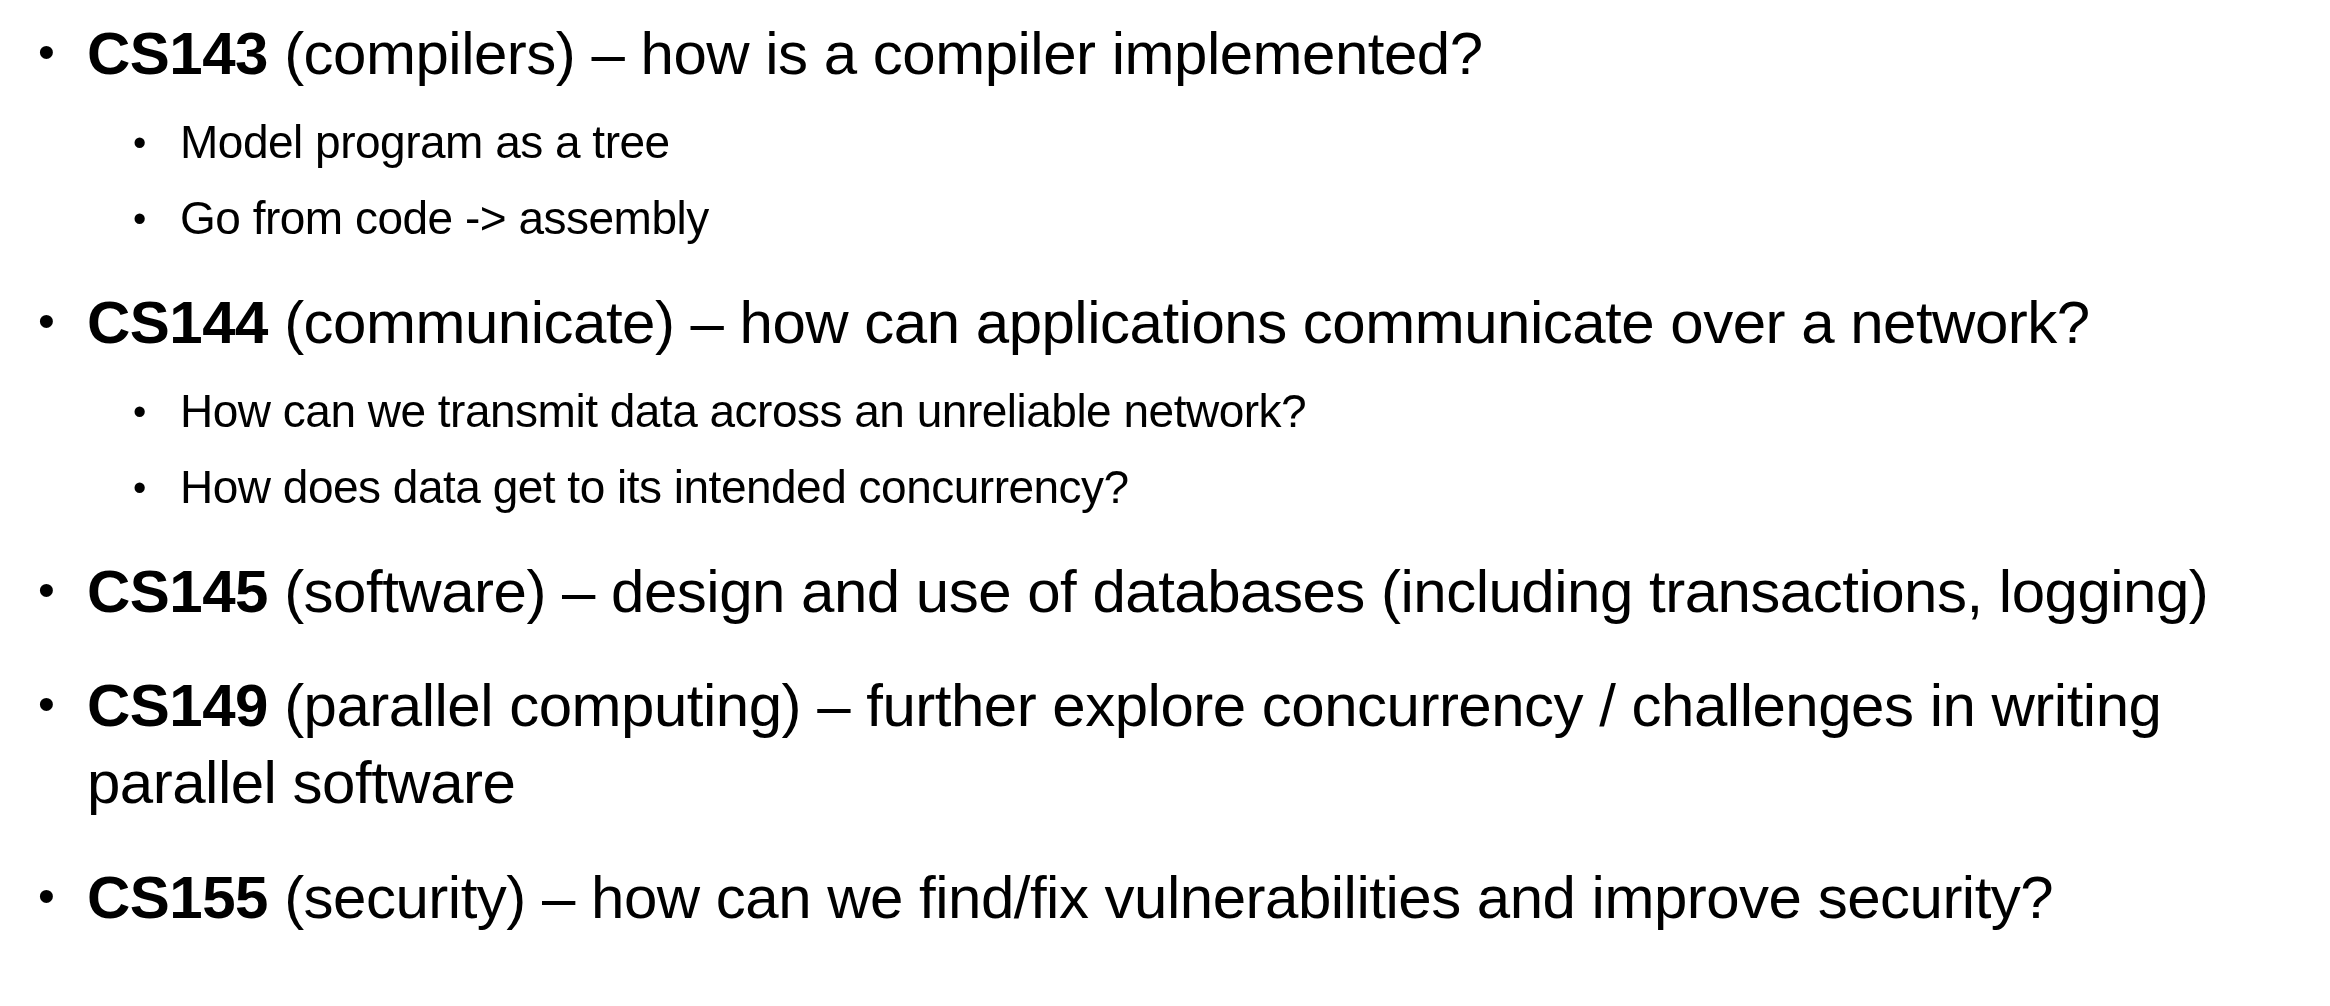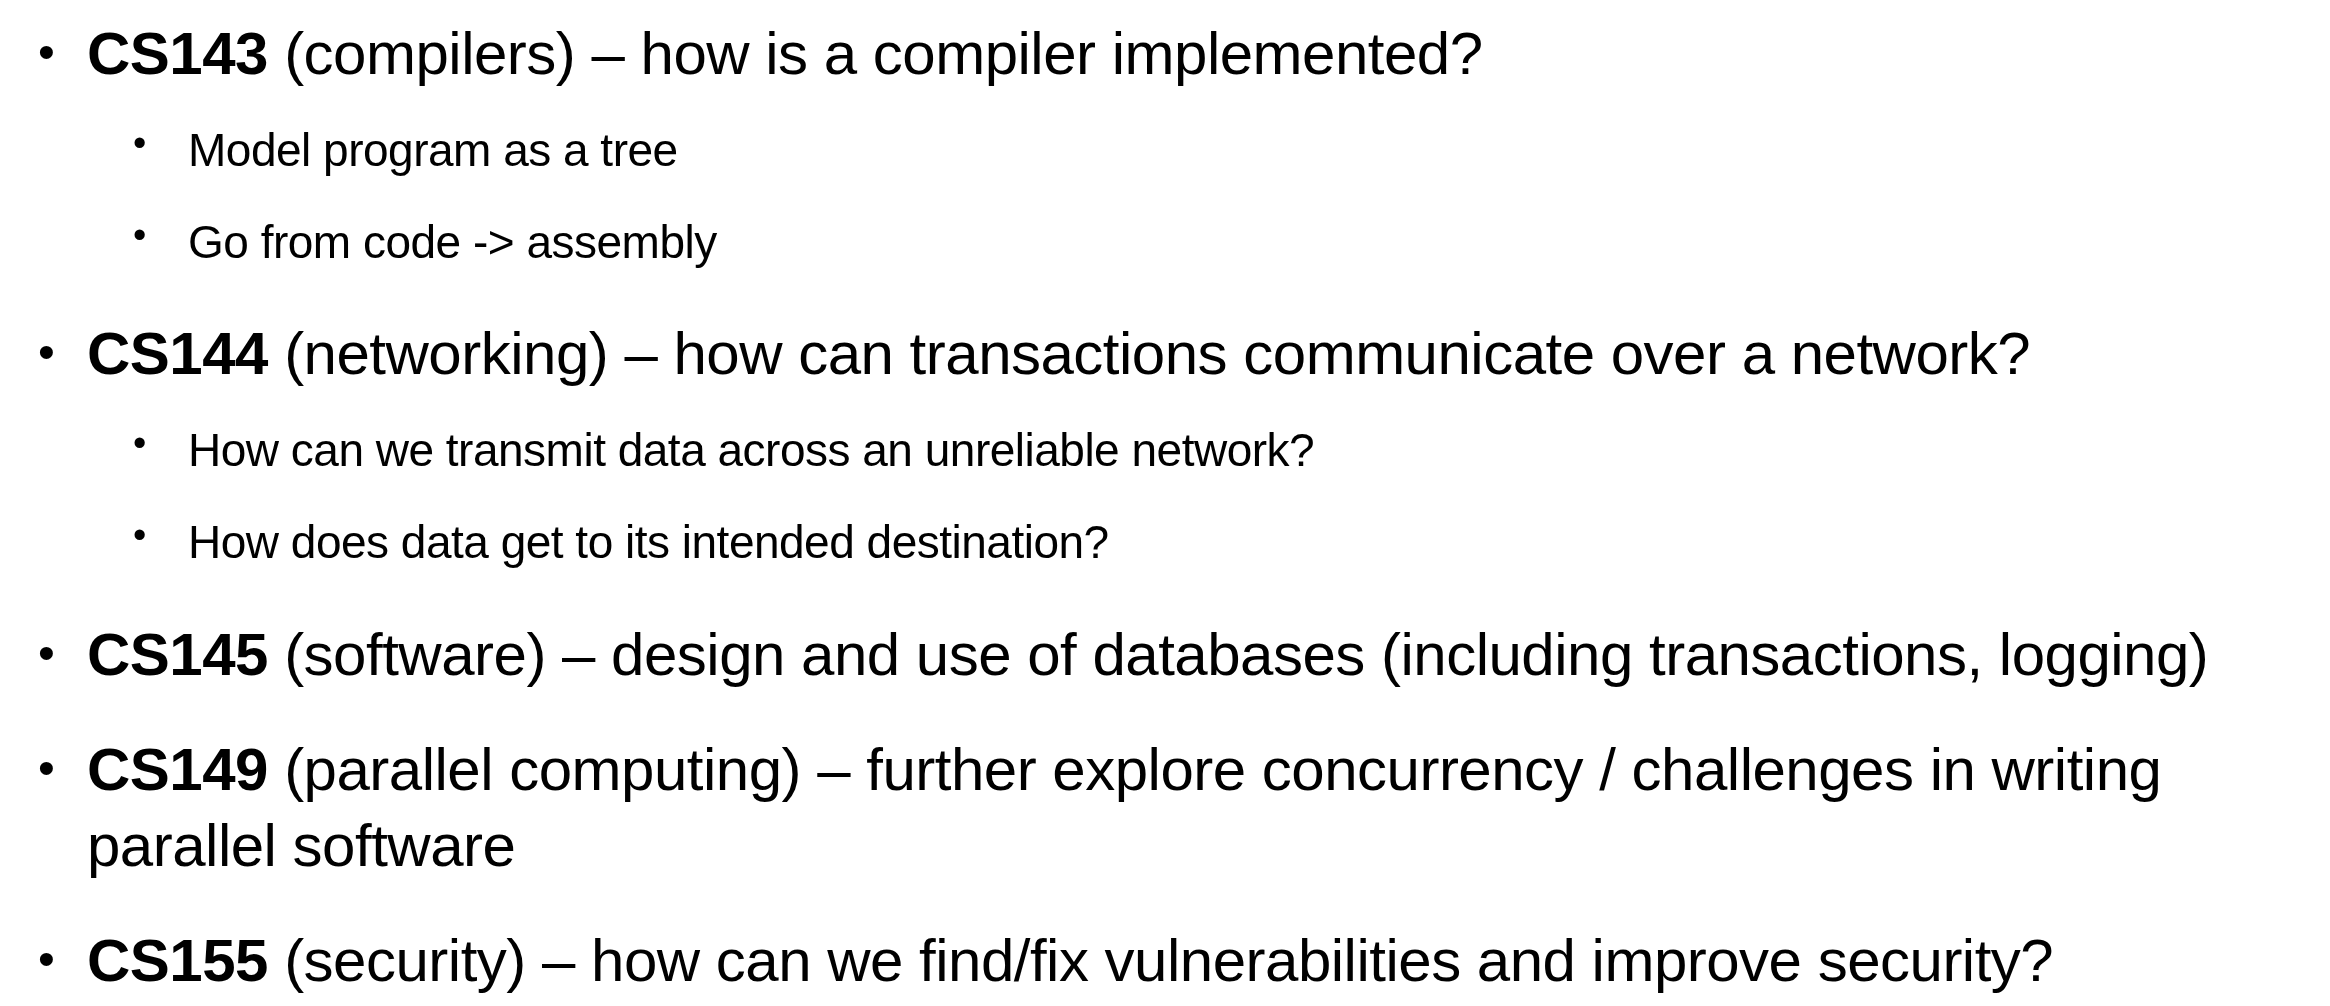--- a/index.html
+++ b/index.html
@@ -58,21 +58,21 @@
   .li2.firstsub {
     margin-top: 0;
   }
   .li2 .marker {
     flex: 0 0 47px;
     font-size: 38px;
     line-height: 60px;
   }
   .li2 .text {
     flex: 1 1 auto;
-    margin: 8px;
+    margin: 0;
   }
 </style>
 </head>
 <body>
 
 <div class="slide">
 
   <div class="li1 first">
     <span class="marker">•</span>
     <p class="text"><strong>CS143</strong><span> (compilers) – how is a compiler implemented?</span></p>
@@ -83,30 +83,30 @@
       <p class="text">Model program as a tree</p>
     </div>
     <div class="li2">
       <span class="marker">•</span>
       <p class="text">Go from code -&gt; assembly</p>
     </div>
   </div>
 
   <div class="li1">
     <span class="marker">•</span>
-    <p class="text"><strong>CS144</strong><span> (networking) – how can transactions communicate over a network?</span></p>
+    <p class="text"><strong>CS144</strong><span> (communicate) – how can applications communicate over a network?</span></p>
   </div>
   <div class="sub-group">
     <div class="li2 firstsub">
       <span class="marker">•</span>
       <p class="text">How can we transmit data across an unreliable network?</p>
     </div>
     <div class="li2">
       <span class="marker">•</span>
-      <p class="text">How does data get to its intended destination?</p>
+      <p class="text">How does data get to its intended concurrency?</p>
     </div>
   </div>
 
   <div class="li1">
     <span class="marker">•</span>
     <p class="text"><strong>CS145</strong><span> (software) – design and use of databases (including transactions, logging)</span></p>
   </div>
 
   <div class="li1">
     <span class="marker">•</span>

